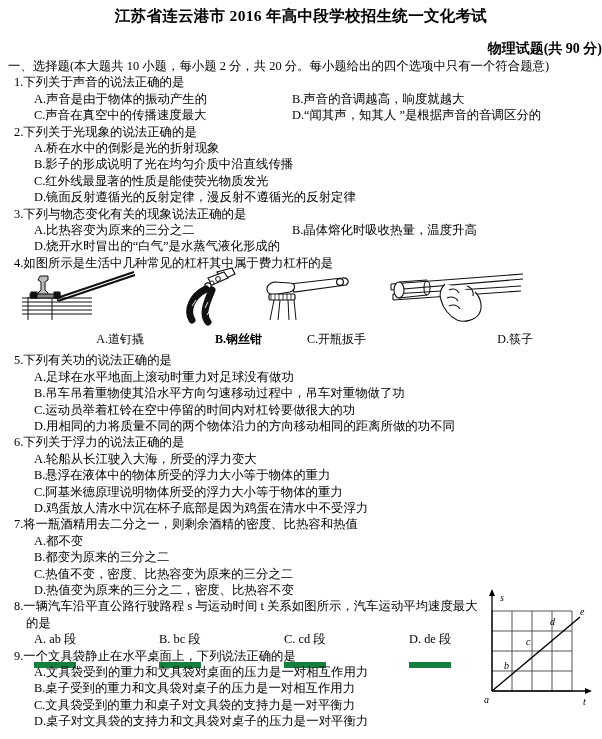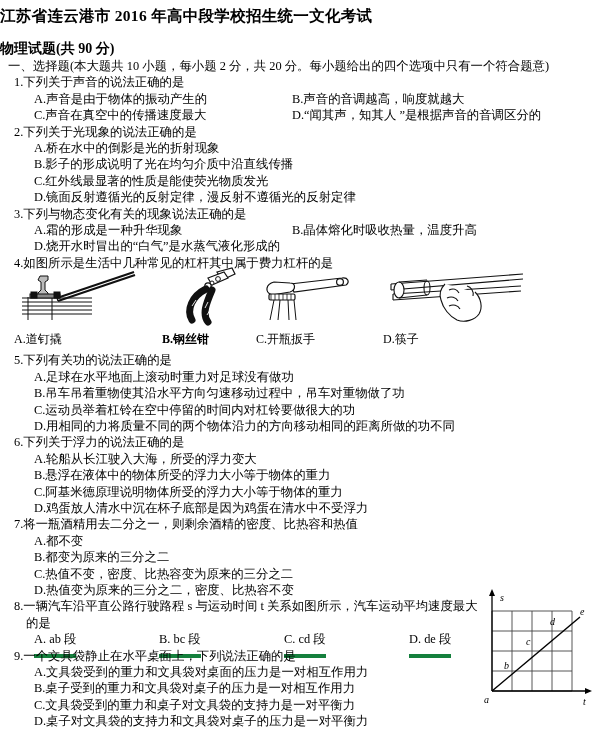--- a/index.html
+++ b/index.html
@@ -7,29 +7,29 @@
     width:602px;height:739px;
     background:#ffffff;
     font-family:"Liberation Serif","DejaVu Serif",serif;
     color:#000;
     overflow:hidden;
     position:relative;
   }
   .page{position:relative;width:602px;height:739px;}
 
   .title{
-    text-align:left;
+    text-align:center;
     font-size:15.5px;
     font-weight:bold;
     letter-spacing:0.3px;
     margin-top:7px;
     line-height:18px;
   }
   .subtitle{
-    text-align:left;
+    text-align:right;
     font-size:14px;
     font-weight:bold;
     margin-top:15px;
     line-height:18px;
   }
 
   .body-text{
     margin-top:0;
     font-size:12.4px;
     line-height:16.4px;
@@ -68,33 +68,33 @@
   .opt-row .c1{width:258px;flex:0 0 258px;}
   .opt-row .c2{flex:1;}
 
   .opt-grid4{
     display:flex;
     padding-left:26px;
     white-space:nowrap;
   }
   .opt-grid4 > div{width:125px;flex:0 0 125px;}
   .ul-red{
-    border-bottom:4px solid #15803d;
-    padding-bottom:8px;
+    border-bottom:6px solid #15803d;
+    padding-bottom:16px;
   }
 
   
   .fig-row{
     position:relative;
     height:80px;
     margin-top:1px;
   }
   .fig-item{
     position:absolute;
-    text-align:left;
+    text-align:right;
   }
   .fig-cap{
     font-size:12px;
     line-height:14px;
     white-space:nowrap;
     margin-top:1px;
   }
 
   
   .graph-fig{
@@ -139,21 +139,21 @@
       <div class="opt">B.影子的形成说明了光在均匀介质中沿直线传播</div>
       <div class="opt">C.红外线最显著的性质是能使荧光物质发光</div>
       <div class="opt">D.镜面反射遵循光的反射定律，漫反射不遵循光的反射定律</div>
     </div>
 
     <div class="q">
       <div class="q-stem">
         <span>3.</span><span>下列与物态变化有关的现象说法正确的是</span>
       </div>
       <div class="opt-row">
-        <div class="c1">A.霜的形成是一种升华现象</div>
+        <div class="c1">A.比热容变为原来的三分之二</div>
         <div class="c2">B.晶体熔化时吸收热量，温度升高</div>
       </div>
       <div class="opt-row">
         <div class="c2">D.烧开水时冒出的“白气”是水蒸气液化形成的</div>
       </div>
     </div>
 
     <div class="q">
       <div class="q-stem">
         <span>4.</span><span>如图所示是生活中几种常见的杠杆其中属于费力杠杆的是</span>

